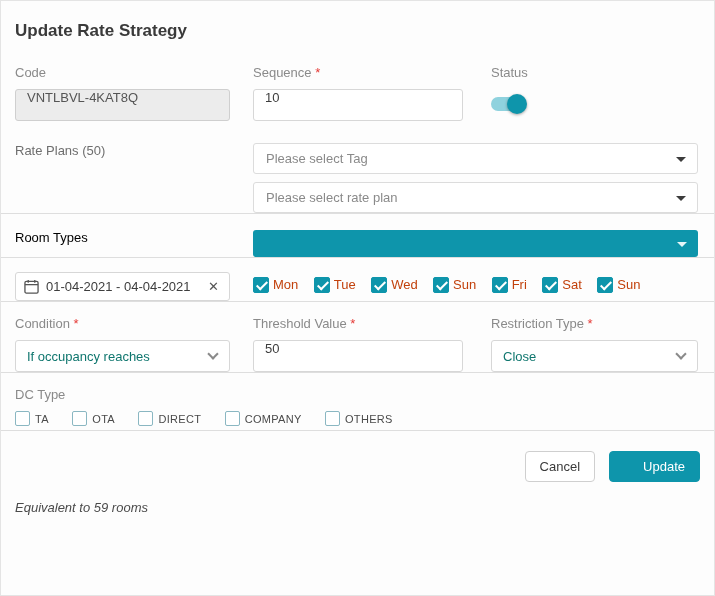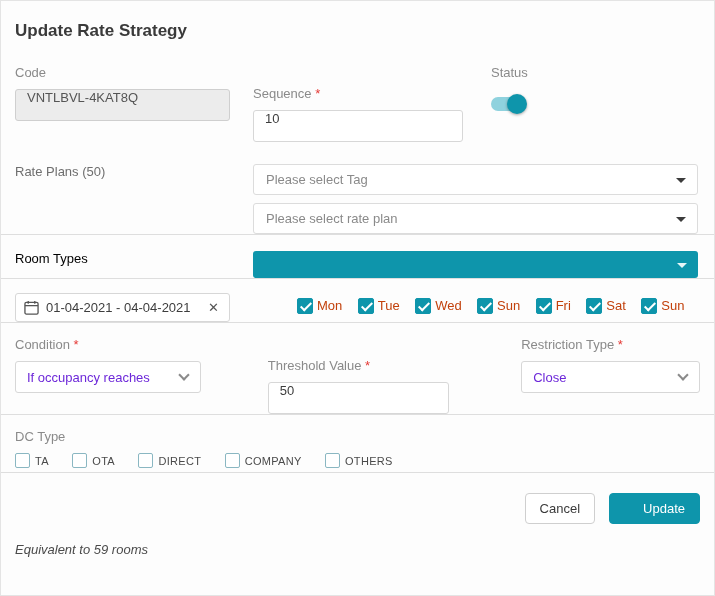--- a/index.html
+++ b/index.html
@@ -5,21 +5,21 @@
   * { box-sizing: border-box; margin: 0; padding: 0; }
   html,body { background:#f4f4f4; }
   body { font-family: "Liberation Sans", sans-serif; }
   .page {
     width: 715px; height: 596px; margin: 0 auto;
     background: #fdfdfd; border: 1px solid #e4e4e4;
     padding: 14px 14px 0 14px; position: relative; overflow: hidden;
   }
   .title { font-size: 17px; font-weight: bold; color: #3a3a3a; margin: 6px 0 24px 0; }
   .row { display: flex; align-items: flex-start; }
-  .w215 { width: 215px; } .w210 { width: 210px; margin-top: 21px; } .w207 { width: 207px; } .w445 { width: 445px; }
+  .w215 { width: 215px; } .w210 { width: 210px; } .w207 { width: 207px; } .w445 { width: 445px; }
   .ml23 { margin-left: 23px; } .ml28 { margin-left: 28px; }
   .leftcol { width: 238px; flex: 0 0 238px; }
   .label { font-size: 13px; color: #8a8a8a; margin-bottom: 9px; }
   .req { color: #e53935; }
   .input {
     height: 32px; border: 1px solid #d7d7d7; border-radius: 3px; background: #fff;
     display: flex; padding: 0 11px; font-size: 13px; color: #3d3d3d;
   }
   .input.disabled { background: #ececec; border-color: #cfcfcf; color: #555; }
   
@@ -52,31 +52,31 @@
   .cb.checked { background: var(--accent); border-color: var(--accent); }
   .cb.checked::after { content: ""; position: absolute; left: 5px; top: 1px; width: 4px; height: 9px;
     border: solid #fff; border-width: 0 2px 2px 0; transform: rotate(45deg); }
   .day { display: inline-flex; align-items: center; margin-right: 11px; cursor: pointer; }
   .day .cb-label { font-size: 13px; color: #c2410c; margin-left: 4px; }
   .dc-opt { display: inline-flex; align-items: center; margin-right: 19px; cursor: pointer; }
   .dc-opt .cb { width: 15px; height: 15px; }
   .dc-opt .cb-label { font-size: 11px; color: #4a4a4a; margin-left: 5px; letter-spacing: .3px; }
   
   .select { height: 32px; border: 1px solid #d7d7d7; border-radius: 3px; background: #fff;
-    display: flex; align-items: center; padding: 0 11px; font-size: 13px; color: #6d28d9; position: relative; cursor: pointer; }
+    display: flex; align-items: center; padding: 0 11px; font-size: 13px; color: #0f766e; position: relative; cursor: pointer; }
   .chev { position: absolute; right: 12px; top: 50%; width: 8px; height: 8px; margin-top: -6px;
     border-right: 2px solid #8a8a8a; border-bottom: 2px solid #8a8a8a; transform: rotate(45deg); }
   
   .btn-row { display: flex; justify-content: flex-end; gap: 14px; margin: 20px 0 0 0; }
   .btn { height: 31px; border-radius: 4px; font-size: 13px; padding: 0 14px; cursor: pointer;
     display: inline-flex; align-items: center; font-family: inherit; }
   .btn.cancel { background: #fff; border: 1px solid #cfcfcf; color: #3a3a3a; }
   .btn.update { background: var(--accent); border: 1px solid var(--accent); color: #fff; padding-left: 33px; }
   .footer-note { font-size: 13px; font-style: italic; color: #4a4a4a; margin-top: 18px; }
-  .mt22 { margin-top: 22px; } .mt16 { margin-top: 16px; } .mt14 { margin-top: 14px; gap: 44px; }
+  .mt22 { margin-top: 22px; } .mt16 { margin-top: 16px; } .mt14 { margin-top: 14px; }
 </style>
 </head>
 <body>
 
 <div class="page" style="--accent:#0E95AB">
 
   <h1 class="title">Update Rate Strategy</h1>
 
   <div class="row">
     <div class="w215">

